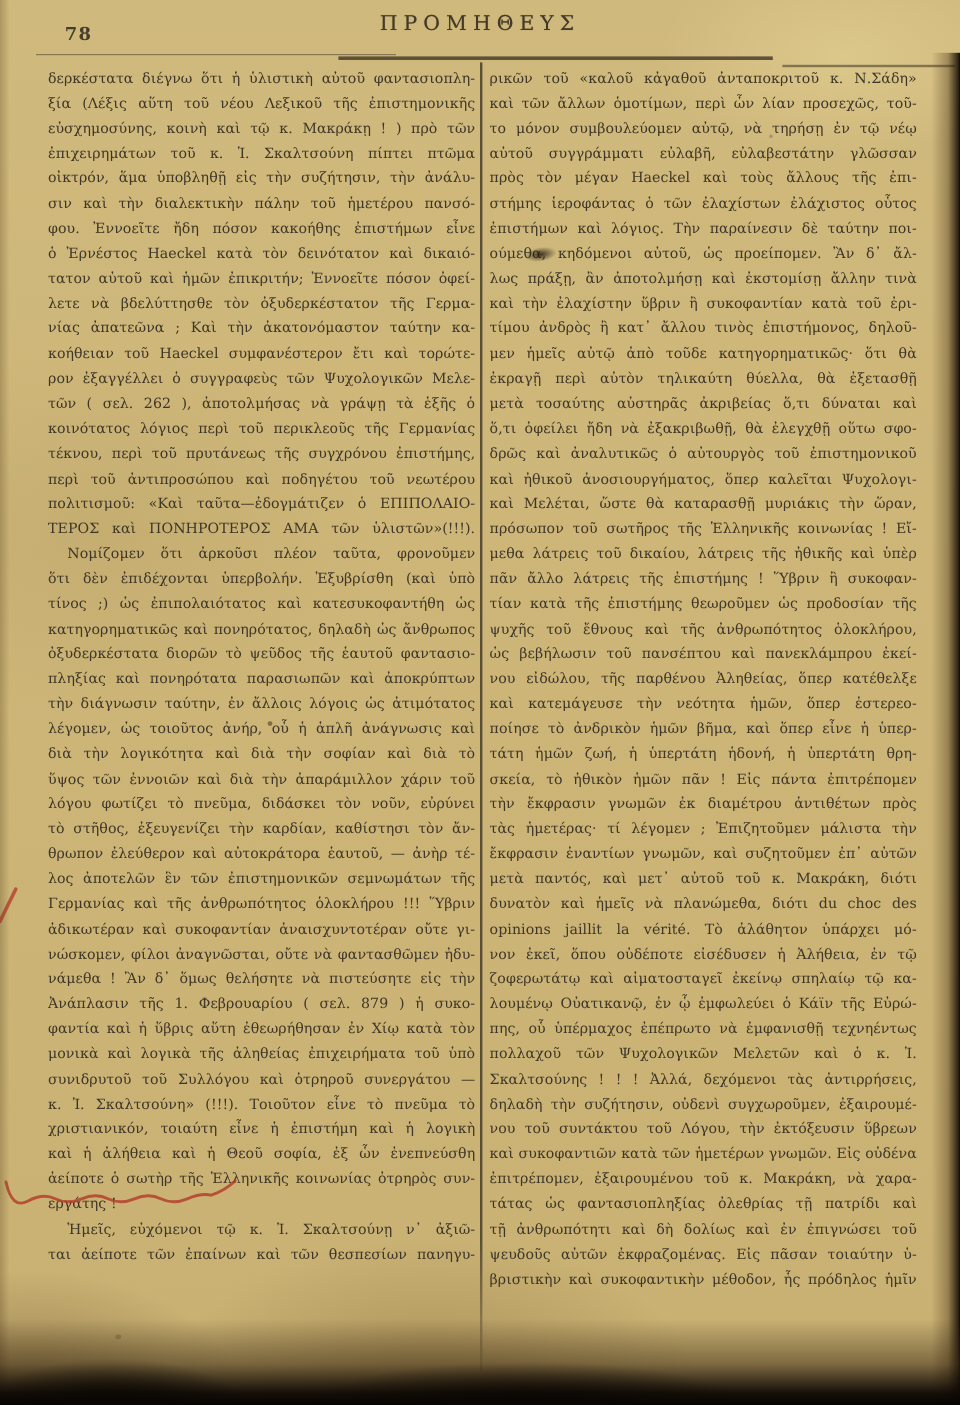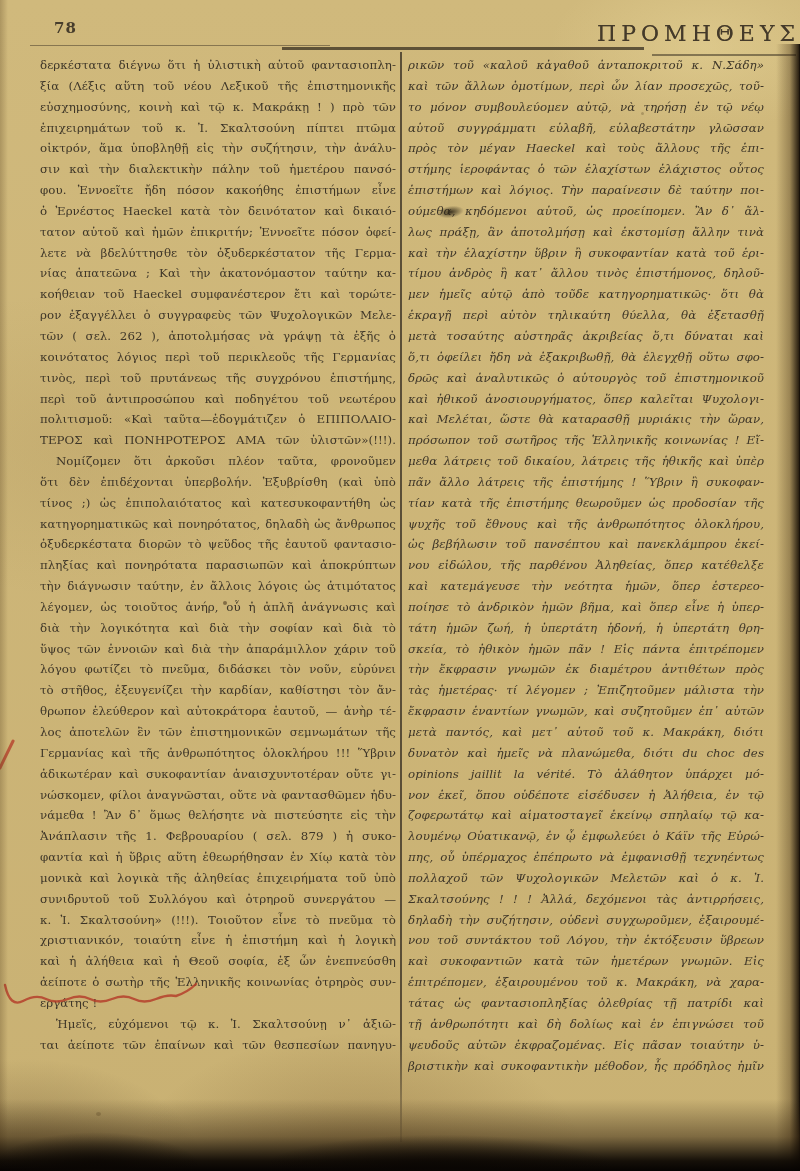--- a/index.html
+++ b/index.html
@@ -16,37 +16,37 @@
       radial-gradient(300px 170px at 45% 99%, rgba(92,62,26,.30), rgba(92,62,26,0) 75%),
       radial-gradient(240px 150px at 3% 100%, rgba(62,42,18,.40), rgba(62,42,18,0) 75%),
       linear-gradient(#d0b97c,#c9b173);
   }
   .page-num{
     position:absolute;left:54px;top:19px;
     font-size:15px;font-weight:bold;color:#45false;color:#473d2c;
     letter-spacing:1px;
   }
   .journal-title{
-    position:absolute;left:0;right:0;top:21px;
-    text-align:right;
-    font-size:22px;letter-spacing:5px;color:#443a2a;
+    position:absolute;left:0;right:0;top:10px;
+    text-align:center;
+    font-size:17px;letter-spacing:5px;color:#443a2a;
     text-shadow:0 0 .6px rgba(60,48,30,.55);
   }
   .rule{position:absolute;background:#4a3f2c;}
   .rule-left{left:30px;top:45px;width:300px;height:1.4px;opacity:.55;}
   .rule-main{left:282px;top:47px;width:362px;height:2.8px;opacity:.85;}
   .rule-right{left:652px;top:54px;width:144px;height:1.6px;opacity:.6;}
   .divider{
     position:absolute;left:400px;top:52px;width:1.8px;height:1090px;
     background:linear-gradient(#3a3124 0%,#3a3124 90%,rgba(58,49,36,.2) 100%);
     opacity:.78;
   }
   .col{position:absolute;top:55px;width:356px;}
   .col-left{left:40px;}
-  .col-right{left:408px;font-style:italic;}
+  .col-right{left:408px;}
   .line{
     height:20.85px;line-height:20.85px;
     font-size:11.8px;
     text-align:justify;text-align-last:justify;
     overflow:hidden;white-space:normal;
     letter-spacing:.05px;
   }
   .line.indent{text-indent:16px;}
   .line.flush{text-align-last:left;}
   .smudge{
@@ -101,21 +101,21 @@
       <div class="line">σιν καὶ τὴν διαλεκτικὴν πάλην τοῦ ἡμετέρου πανσό-</div>
       <div class="line">φου. Ἐννοεῖτε ἤδη πόσον κακοήθης ἐπιστήμων εἶνε</div>
       <div class="line">ὁ Ἐρνέστος Haeckel κατὰ τὸν δεινότατον καὶ δικαιό-</div>
       <div class="line">τατον αὐτοῦ καὶ ἡμῶν ἐπικριτήν; Ἐννοεῖτε πόσον ὀφεί-</div>
       <div class="line">λετε νὰ βδελύττησθε τὸν ὀξυδερκέστατον τῆς Γερμα-</div>
       <div class="line">νίας ἀπατεῶνα ; Καὶ τὴν ἀκατονόμαστον ταύτην κα-</div>
       <div class="line">κοήθειαν τοῦ Haeckel συμφανέστερον ἔτι καὶ τορώτε-</div>
       <div class="line">ρον ἐξαγγέλλει ὁ συγγραφεὺς τῶν Ψυχολογικῶν Μελε-</div>
       <div class="line">τῶν ( σελ. 262 ), ἀποτολμήσας νὰ γράψῃ τὰ ἑξῆς ὁ</div>
       <div class="line">κοινότατος λόγιος περὶ τοῦ περικλεοῦς τῆς Γερμανίας</div>
-      <div class="line">τινὸς, περὶ τοῦ πρυτάνεως τῆς συγχρόνου ἐπιστήμης,</div>
+      <div class="line">τέκνου, περὶ τοῦ πρυτάνεως τῆς συγχρόνου ἐπιστήμης,</div>
       <div class="line">περὶ τοῦ ἀντιπροσώπου καὶ ποδηγέτου τοῦ νεωτέρου</div>
       <div class="line">πολιτισμοῦ: «Καὶ ταῦτα—ἐδογμάτιζεν ὁ ΕΠΙΠΟΛΑΙΟ-</div>
       <div class="line">ΤΕΡΟΣ καὶ ΠΟΝΗΡΟΤΕΡΟΣ ΑΜΑ τῶν ὑλιστῶν»(!!!).</div>
       <div class="line indent">Νομίζομεν ὅτι ἀρκοῦσι πλέον ταῦτα, φρονοῦμεν</div>
       <div class="line">ὅτι δὲν ἐπιδέχονται ὑπερβολήν. Ἐξυβρίσθη (καὶ ὑπὸ</div>
       <div class="line">τίνος ;) ὡς ἐπιπολαιότατος καὶ κατεσυκοφαντήθη ὡς</div>
       <div class="line">κατηγορηματικῶς καὶ πονηρότατος, δηλαδὴ ὡς ἄνθρωπος</div>
       <div class="line">ὀξυδερκέστατα διορῶν τὸ ψεῦδος τῆς ἑαυτοῦ φαντασιο-</div>
       <div class="line">πληξίας καὶ πονηρότατα παρασιωπῶν καὶ ἀποκρύπτων</div>
       <div class="line">τὴν διάγνωσιν ταύτην, ἐν ἄλλοις λόγοις ὡς ἀτιμότατος</div>

